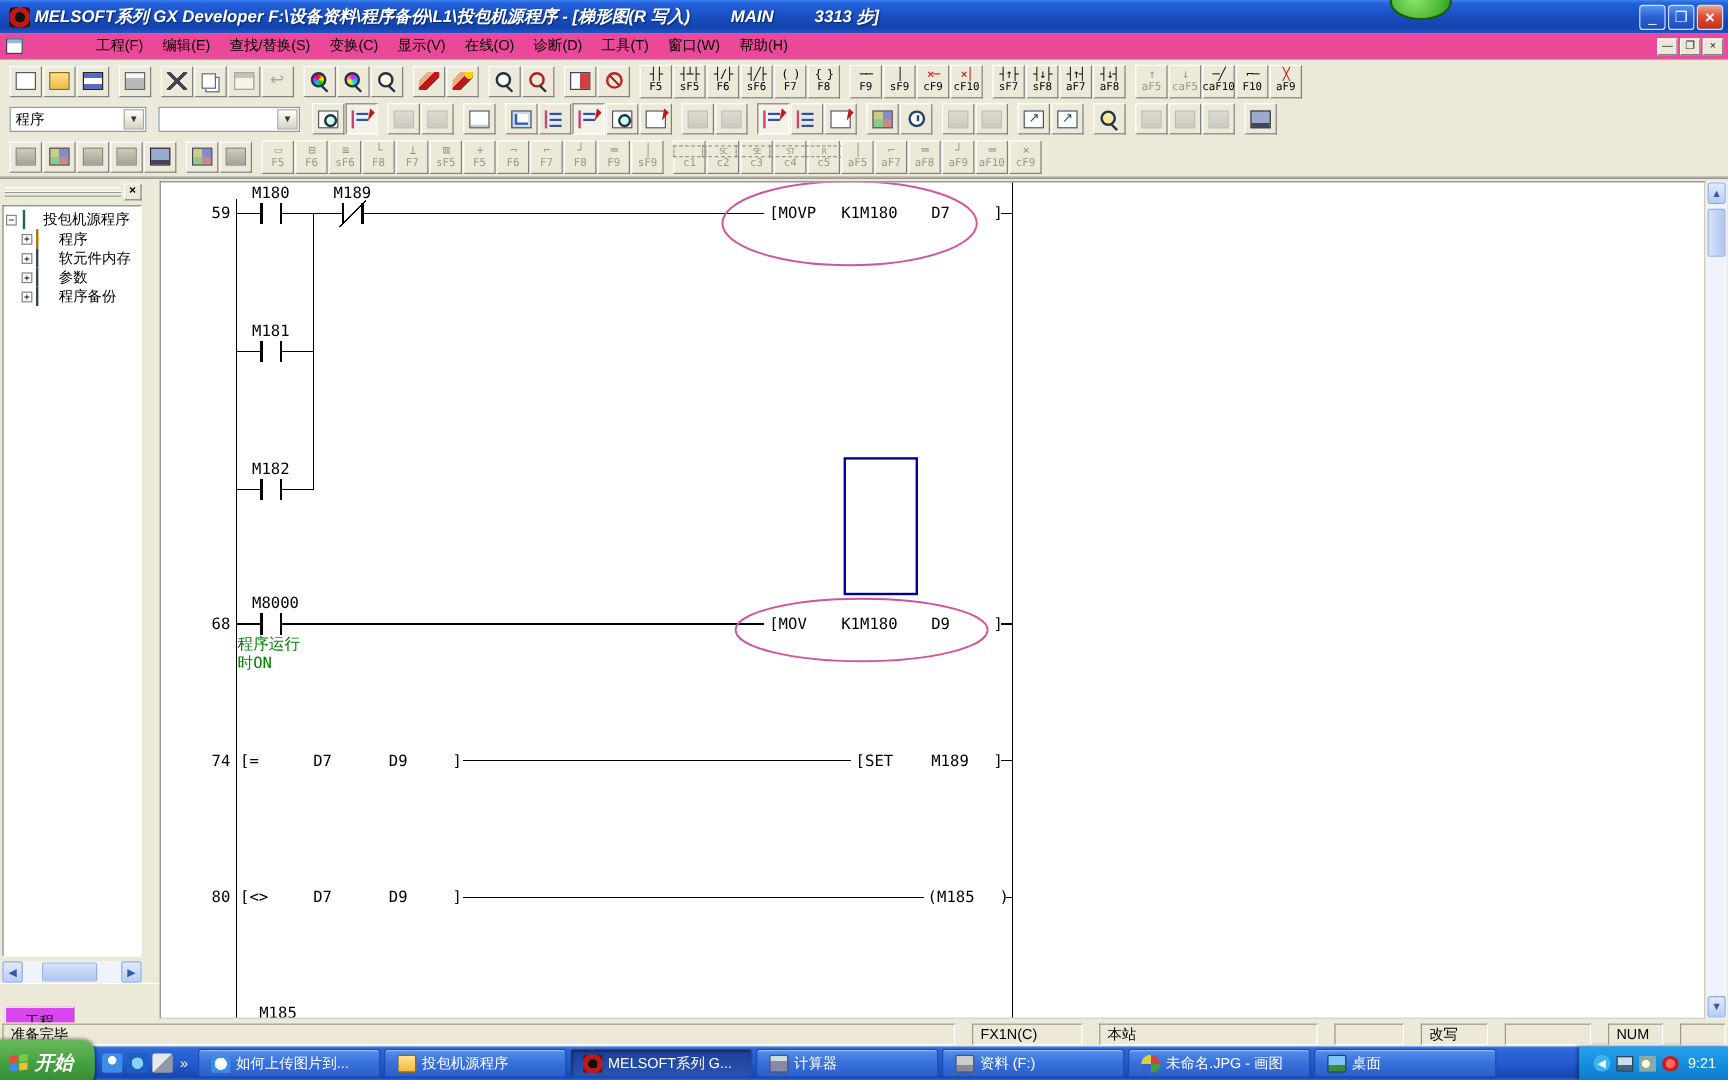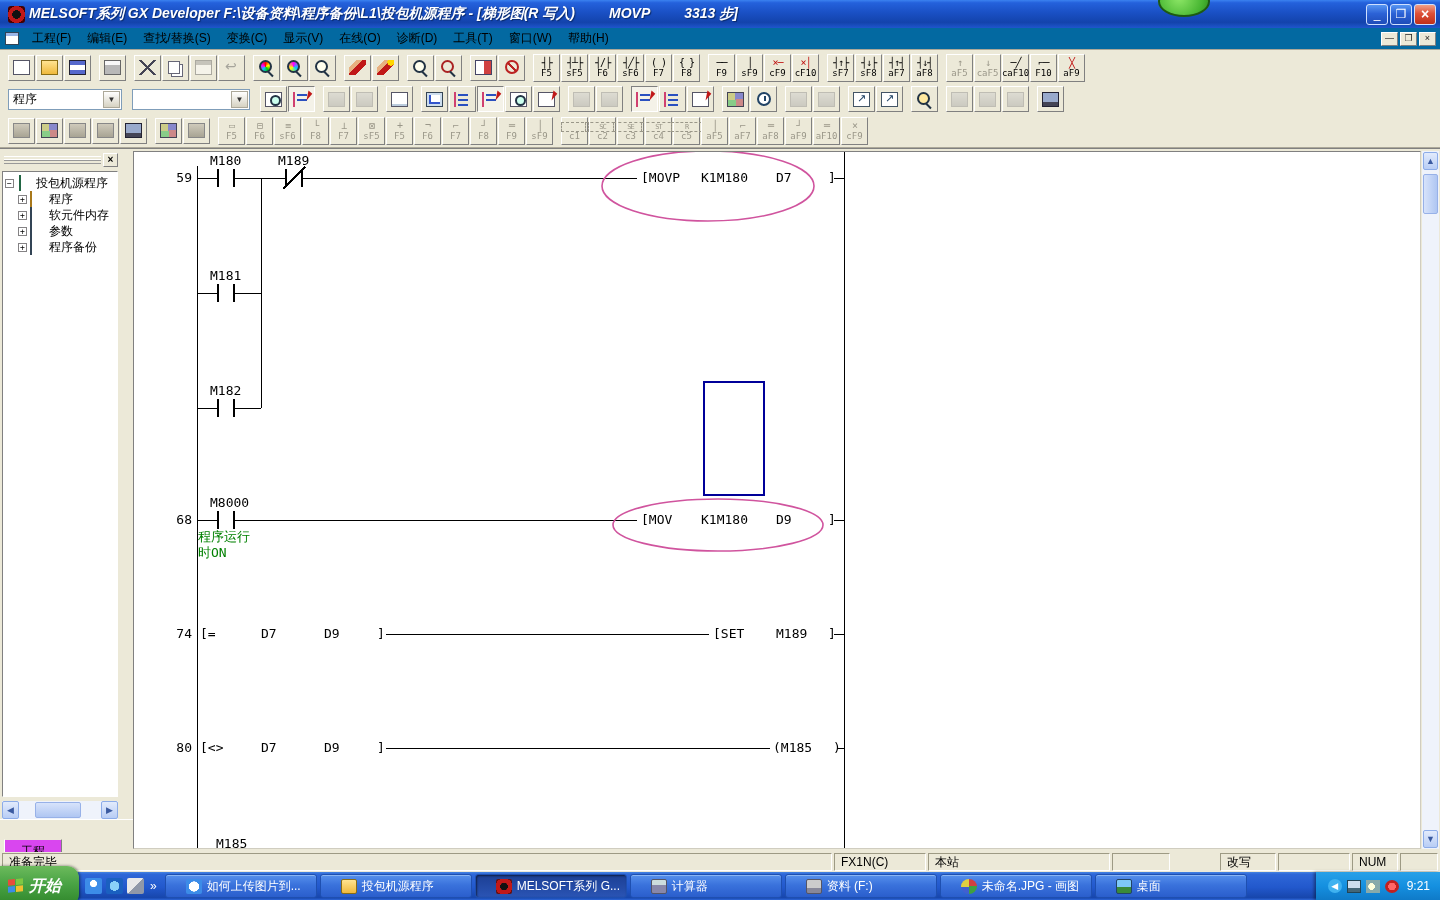--- a/index.html
+++ b/index.html
@@ -14,22 +14,22 @@
   .title-text{color:#fff;font-weight:bold;font-size:14px;white-space:nowrap;overflow:hidden;flex:1;
     text-shadow:1px 1px 1px #0a2a6a;display:flex;gap:34px;font-style:italic;}
   .winbtns{display:flex;gap:2px;}
   .winbtn{width:22px;height:21px;border-radius:3px;border:1px solid #cfe0ff;color:#fff;font-size:12px;
     display:flex;align-items:center;justify-content:center;
     background:linear-gradient(180deg,#5796F2,#2C62D6 45%,#1E4CB8);}
   .winbtn.close{background:linear-gradient(180deg,#F0A088,#DD5038 45%,#C03018);font-weight:bold;font-size:14px;}
   .green-dot{position:absolute;left:1158px;top:-14px;width:52px;height:31px;border-radius:50%;
     background:radial-gradient(circle at 40% 35%,#8fe868,#46b531 70%,#2f8c1e);border:2px solid #1d5a12;z-index:50;}
   
-  .menubar{position:absolute;left:0;top:28px;right:0;height:22px;background:#0369a1;display:flex;align-items:center;
-    border-bottom:1px solid #ACA899;}
+  .menubar{position:absolute;left:0;top:28px;right:0;height:22px;background:#ec4899;display:flex;align-items:center;
+    border-bottom:1px solid #ACA899;gap:48px;}
   .mdi-child-icon{width:14px;height:13px;margin:0 5px;background:#fff;border:1px solid #345;box-shadow:inset 0 3px 0 #9ab6e8;}
   .menu-item{padding:2px 8px;white-space:nowrap;}
   .mdibtns{margin-left:auto;display:flex;gap:2px;padding-right:4px;}
   .mdibtn{width:17px;height:14px;background:#ECE9D8;border:1px solid;border-color:#fff #808080 #808080 #fff;
     font-size:9px;line-height:11px;text-align:center;color:#222;}
   
   .tb{position:absolute;left:0;right:0;display:flex;align-items:center;padding-left:8px;background:#ECE9D8;}
   .tb1{top:51px;height:33px;}
   .tb2{top:84px;height:30px;}
   .tb3{top:114px;height:34px;border-bottom:1px solid #ACA899;}
@@ -129,21 +129,21 @@
     border:1px solid;border-color:#fff #808080 #808080 #fff;border-top-color:#ECE9D8;
     display:flex;align-items:center;justify-content:center;font-size:12px;margin-top:20px;}
   .tabline{position:absolute;left:0;top:670px;width:380px;height:0;border-top:1px solid #fff;}
   .editor{position:absolute;left:133px;top:2px;width:1288px;height:698px;background:#fff;
     border:1px solid;border-color:#808080 #D0CDC0 #D0CDC0 #808080;}
   .vscroll{position:absolute;right:1px;top:2px;width:17px;height:698px;background:#EFF3FB;display:flex;flex-direction:column;}
   .vthumb{width:15px;height:40px;margin:3px 0 0 1px;border-radius:2px;border:1px solid #97b1e8;
     background:linear-gradient(90deg,#D7E3FB,#AFC6F2);}
   .vsp{flex:1;}
   
-  .statusbar{position:absolute;left:0;bottom:28px;right:0;height:20px;background:#ECE9D8;display:flex;gap:2px;
+  .statusbar{position:absolute;left:0;bottom:28px;right:0;height:20px;background:#ECE9D8;display:flex;gap:14px;
     padding:1px 2px;font-size:12px;}
   .sbseg{border:1px solid;border-color:#9d9a84 #fff #fff #9d9a84;padding:0 6px;line-height:16px;white-space:nowrap;
     overflow:hidden;flex:none;}
   .sbseg.ready{flex:1;}
   
   .taskbar{position:absolute;left:0;bottom:0;right:0;height:28px;display:flex;align-items:center;
     background:linear-gradient(180deg,#4584E0 0%,#2E67D8 8%,#2258CC 55%,#1746AC 92%,#2E67D8 100%);}
   .startbtn{height:40px;padding:0 18px 0 8px;display:flex;align-items:center;gap:5px;color:#fff;font-size:16px;
     font-weight:bold;font-style:italic;border-radius:0 12px 12px 0;
     background:linear-gradient(180deg,#6CBA5C 0%,#49A344 45%,#338A2E 90%);box-shadow:1px 0 3px #0008;}
@@ -151,21 +151,21 @@
   .winlogo i{display:block;}
   .winlogo i:nth-child(1){background:#e84c3c;}.winlogo i:nth-child(2){background:#7ec843;}
   .winlogo i:nth-child(3){background:#3c8ce8;}.winlogo i:nth-child(4){background:#f0c030;}
   .quick{display:flex;align-items:center;gap:4px;padding:0 6px;}
   .qicon{width:17px;height:16px;border-radius:2px;}
   .q1{background:radial-gradient(circle at 50% 35%,#fff 25%,#3c8ce8 28%);}
   .q2{background:radial-gradient(circle at 50% 50%,#8ad0f8 40%,#1a60c0 42%);}
   .q3{background:linear-gradient(135deg,#e8e8e8 50%,#9098a8 50%);}
   .qmore{color:#fff;font-size:12px;padding:0 2px;}
   .tasks{display:flex;gap:3px;flex:1;height:24px;}
-  .task{flex:1;max-width:152px;display:flex;align-items:center;gap:5px;padding:0 20px;border-radius:3px;color:#fff;
+  .task{flex:1;max-width:152px;display:flex;align-items:center;gap:5px;padding:0 10px;border-radius:3px;color:#fff;
     font-size:12px;white-space:nowrap;overflow:hidden;border:1px solid #1E4FB0;
     background:linear-gradient(180deg,#5690EC 0%,#3A72DC 45%,#2A5ECC 100%);box-shadow:inset 0 1px 0 #88b4f4;}
   .task.active{background:linear-gradient(180deg,#1C3F94 0%,#2A54B4 100%);box-shadow:inset 1px 1px 2px #0008;}
   .ticon16{width:16px;height:15px;flex:none;border-radius:2px;}
   .ti-ie{background:radial-gradient(circle at 50% 50%,#fff 45%,#3c8ce8 48%);}
   .ti-folder{background:linear-gradient(180deg,#ffe391,#efb93c);border:1px solid #8a6d14;}
   .ti-melsoft{background:radial-gradient(circle at 50% 50%,#111 35%,#c01818 36%,#c01818 75%,#611 76%);}
   .ti-calc{background:linear-gradient(180deg,#cdd 35%,#88a 35%);border:1px solid #556;}
   .ti-drive{background:linear-gradient(180deg,#ccc 60%,#889 60%);border:1px solid #556;}
   .ti-paint{background:conic-gradient(#d04040 90deg,#40a040 90deg 180deg,#4060d0 180deg 270deg,#e0d040 270deg);border-radius:50%;}
@@ -184,21 +184,21 @@
 </style>
 </head>
 <body>
 
 <div class="screen">
 
   <div class="titlebar">
     <span class="app-icon"></span>
     <span class="title-text">
       <span>MELSOFT系列 GX Developer F:\设备资料\程序备份\L1\投包机源程序 - [梯形图(R 写入)</span>
-      <span>MOVP</span>
+      <span>MAIN</span>
       <span>3313 步]</span>
     </span>
     <span class="winbtns">
       <span class="winbtn">_</span>
       <span class="winbtn">❐</span>
       <span class="winbtn close">×</span>
     </span>
   </div>
   <div class="green-dot"></div>
 
@@ -696,21 +696,21 @@
       <span class="vsp"></span>
       <span class="sbtn" style="width:15px;margin:1px">▼</span>
     </div>
   </div>
 
   <div class="statusbar" id="statusbar">
     <span class="sbseg ready">准备完毕</span>
   <span class="sbseg" style="width: 92px;">FX1N(C)</span>
       <span class="sbseg" style="width: 182px;">本站</span>
       <span class="sbseg" style="width: 58px;"></span>
-      <span class="sbseg" style="width: 56px; margin-left: 48px;">改写</span>
+      <span class="sbseg" style="width: 56px;">改写</span>
       <span class="sbseg" style="width: 72px;"></span>
       <span class="sbseg" style="width: 46px;">NUM</span>
       <span class="sbseg" style="width: 38px;"></span>
     </div>
 
   <div class="taskbar">
     <span class="startbtn">
       <span class="winlogo">
           <i></i>
           <i></i>

